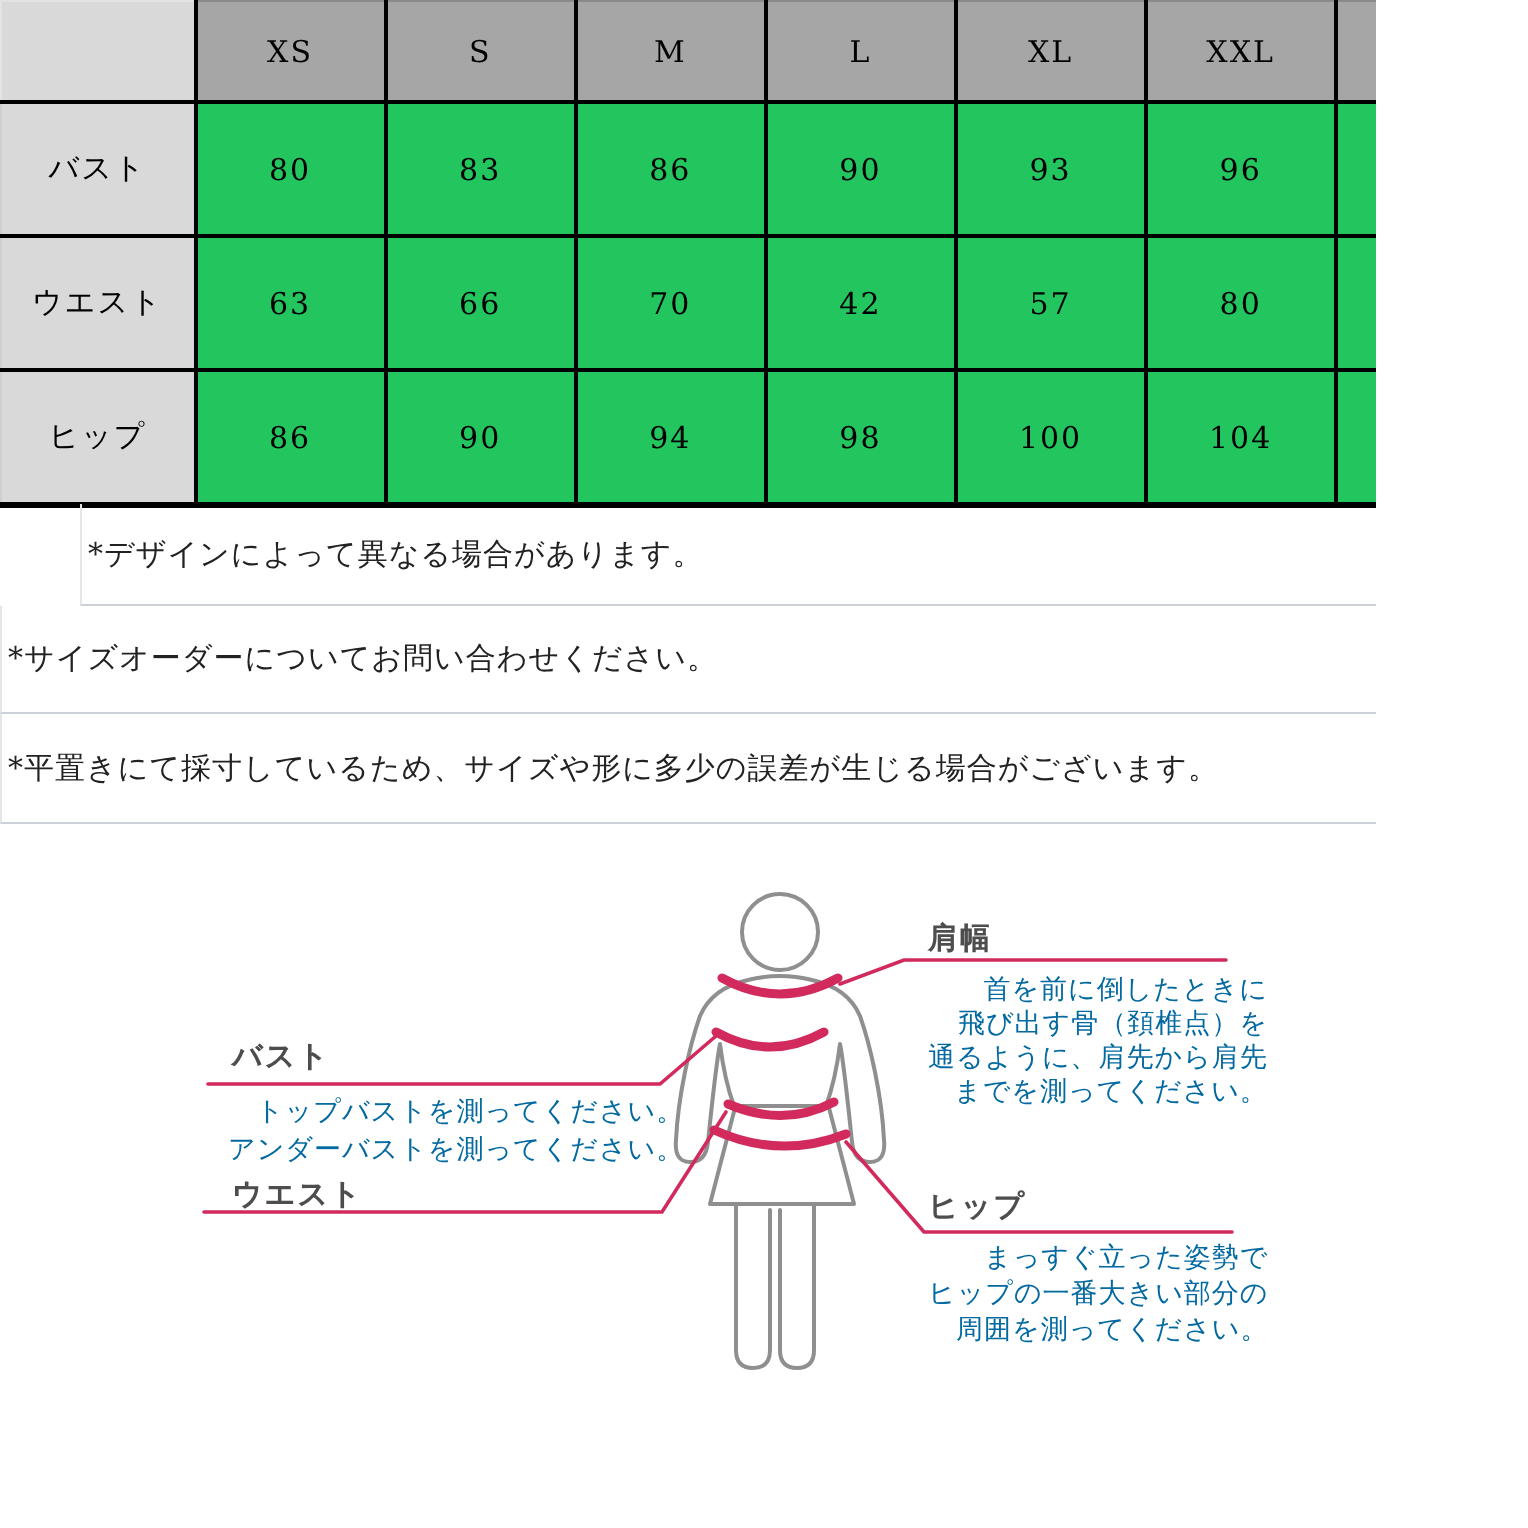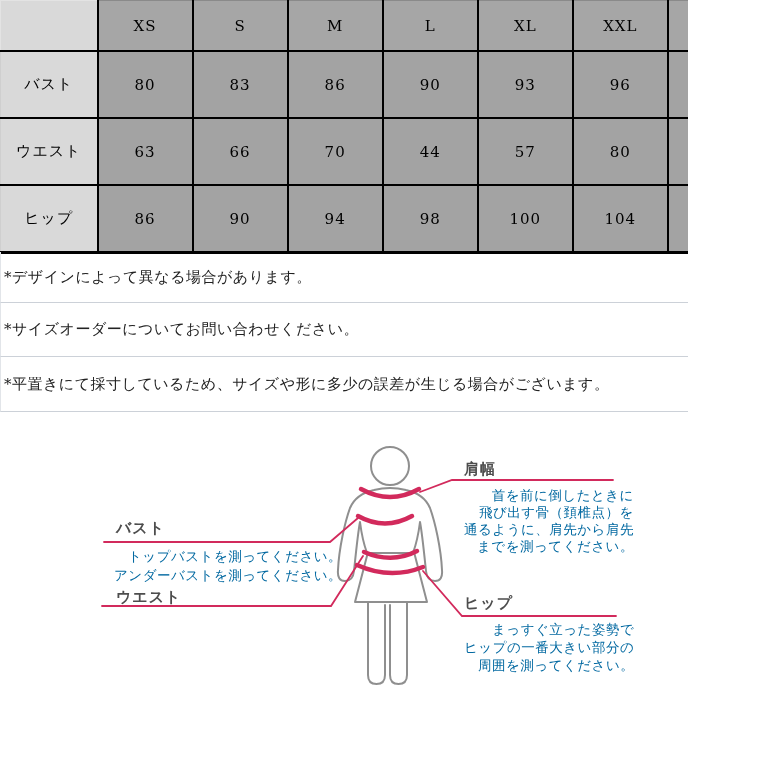--- a/index.html
+++ b/index.html
@@ -7,30 +7,30 @@
         font-family:"DejaVu Serif", serif;}
 
   
   table.size{position:absolute;top:0;left:0;width:764px;border-collapse:collapse;
              table-layout:fixed;font-family:"DejaVu Serif", serif;}
   table.size col.c0{width:97px;}
   table.size th,table.size td{border:2px solid #000;text-align:center;vertical-align:middle;
              font-size:15px;color:#000;font-weight:normal;letter-spacing:1px;}
   table.size thead th{background:#a6a6a6;height:47px;border-top:1px solid #8a8a8a;}
   table.size th.corner{background:#d9d9d9;border-top:1px solid #e3e3e3;border-left:1px solid #e3e3e3;}
-  table.size td{height:63px;background:#a3a3a3;}
+  table.size td{height:63px;background:#22c55e;}
   table.size td.lab{background:#d9d9d9;border-left:1px solid #cfcfcf;}
   table.size tr.last td{border-bottom:3px solid #000;}
 
   
   .notes{position:absolute;top:252px;left:0;width:764px;}
   .note{box-sizing:border-box;display:flex;align-items:center;padding-left:3px;
         border-bottom:1px solid #ccd1d8;border-left:1px solid #e2e5e9;border-right:1px solid #e2e5e9;
         font-size:15px;color:#222;letter-spacing:.5px;font-family:"DejaVu Serif", serif;}
-  .note.n1{height:51px;}
+  .note.n1{height:51px;margin-left:40px;}
   .note.n2{height:54px;text-align:right;}
   .note.n3{height:55px;}
 
   
   .guide{position:absolute;top:430px;left:0;width:764px;height:334px;
          font-family:"DejaVu Sans", sans-serif;text-align:right;}
   .guide svg{position:absolute;top:0;left:0;}
   .g-head{position:absolute;font-size:15px;font-weight:bold;color:#4d4d4d;letter-spacing:1px;}
   .g-body{position:absolute;font-size:13.5px;line-height:19px;color:#0369a1;letter-spacing:.5px;}
   .g-body.lh17 div{line-height:17px;}
@@ -73,21 +73,21 @@
         <td>90</td>
         <td>93</td>
         <td>96</td>
         <td>100</td>
       </tr>
       <tr>
         <td class="lab">ウエスト</td>
         <td>63</td>
         <td>66</td>
         <td>70</td>
-        <td>44</td>
+        <td>42</td>
         <td>57</td>
         <td>80</td>
         <td>83</td>
       </tr>
       <tr class="last">
         <td class="lab">ヒップ</td>
         <td>86</td>
         <td>90</td>
         <td>94</td>
         <td>98</td>

